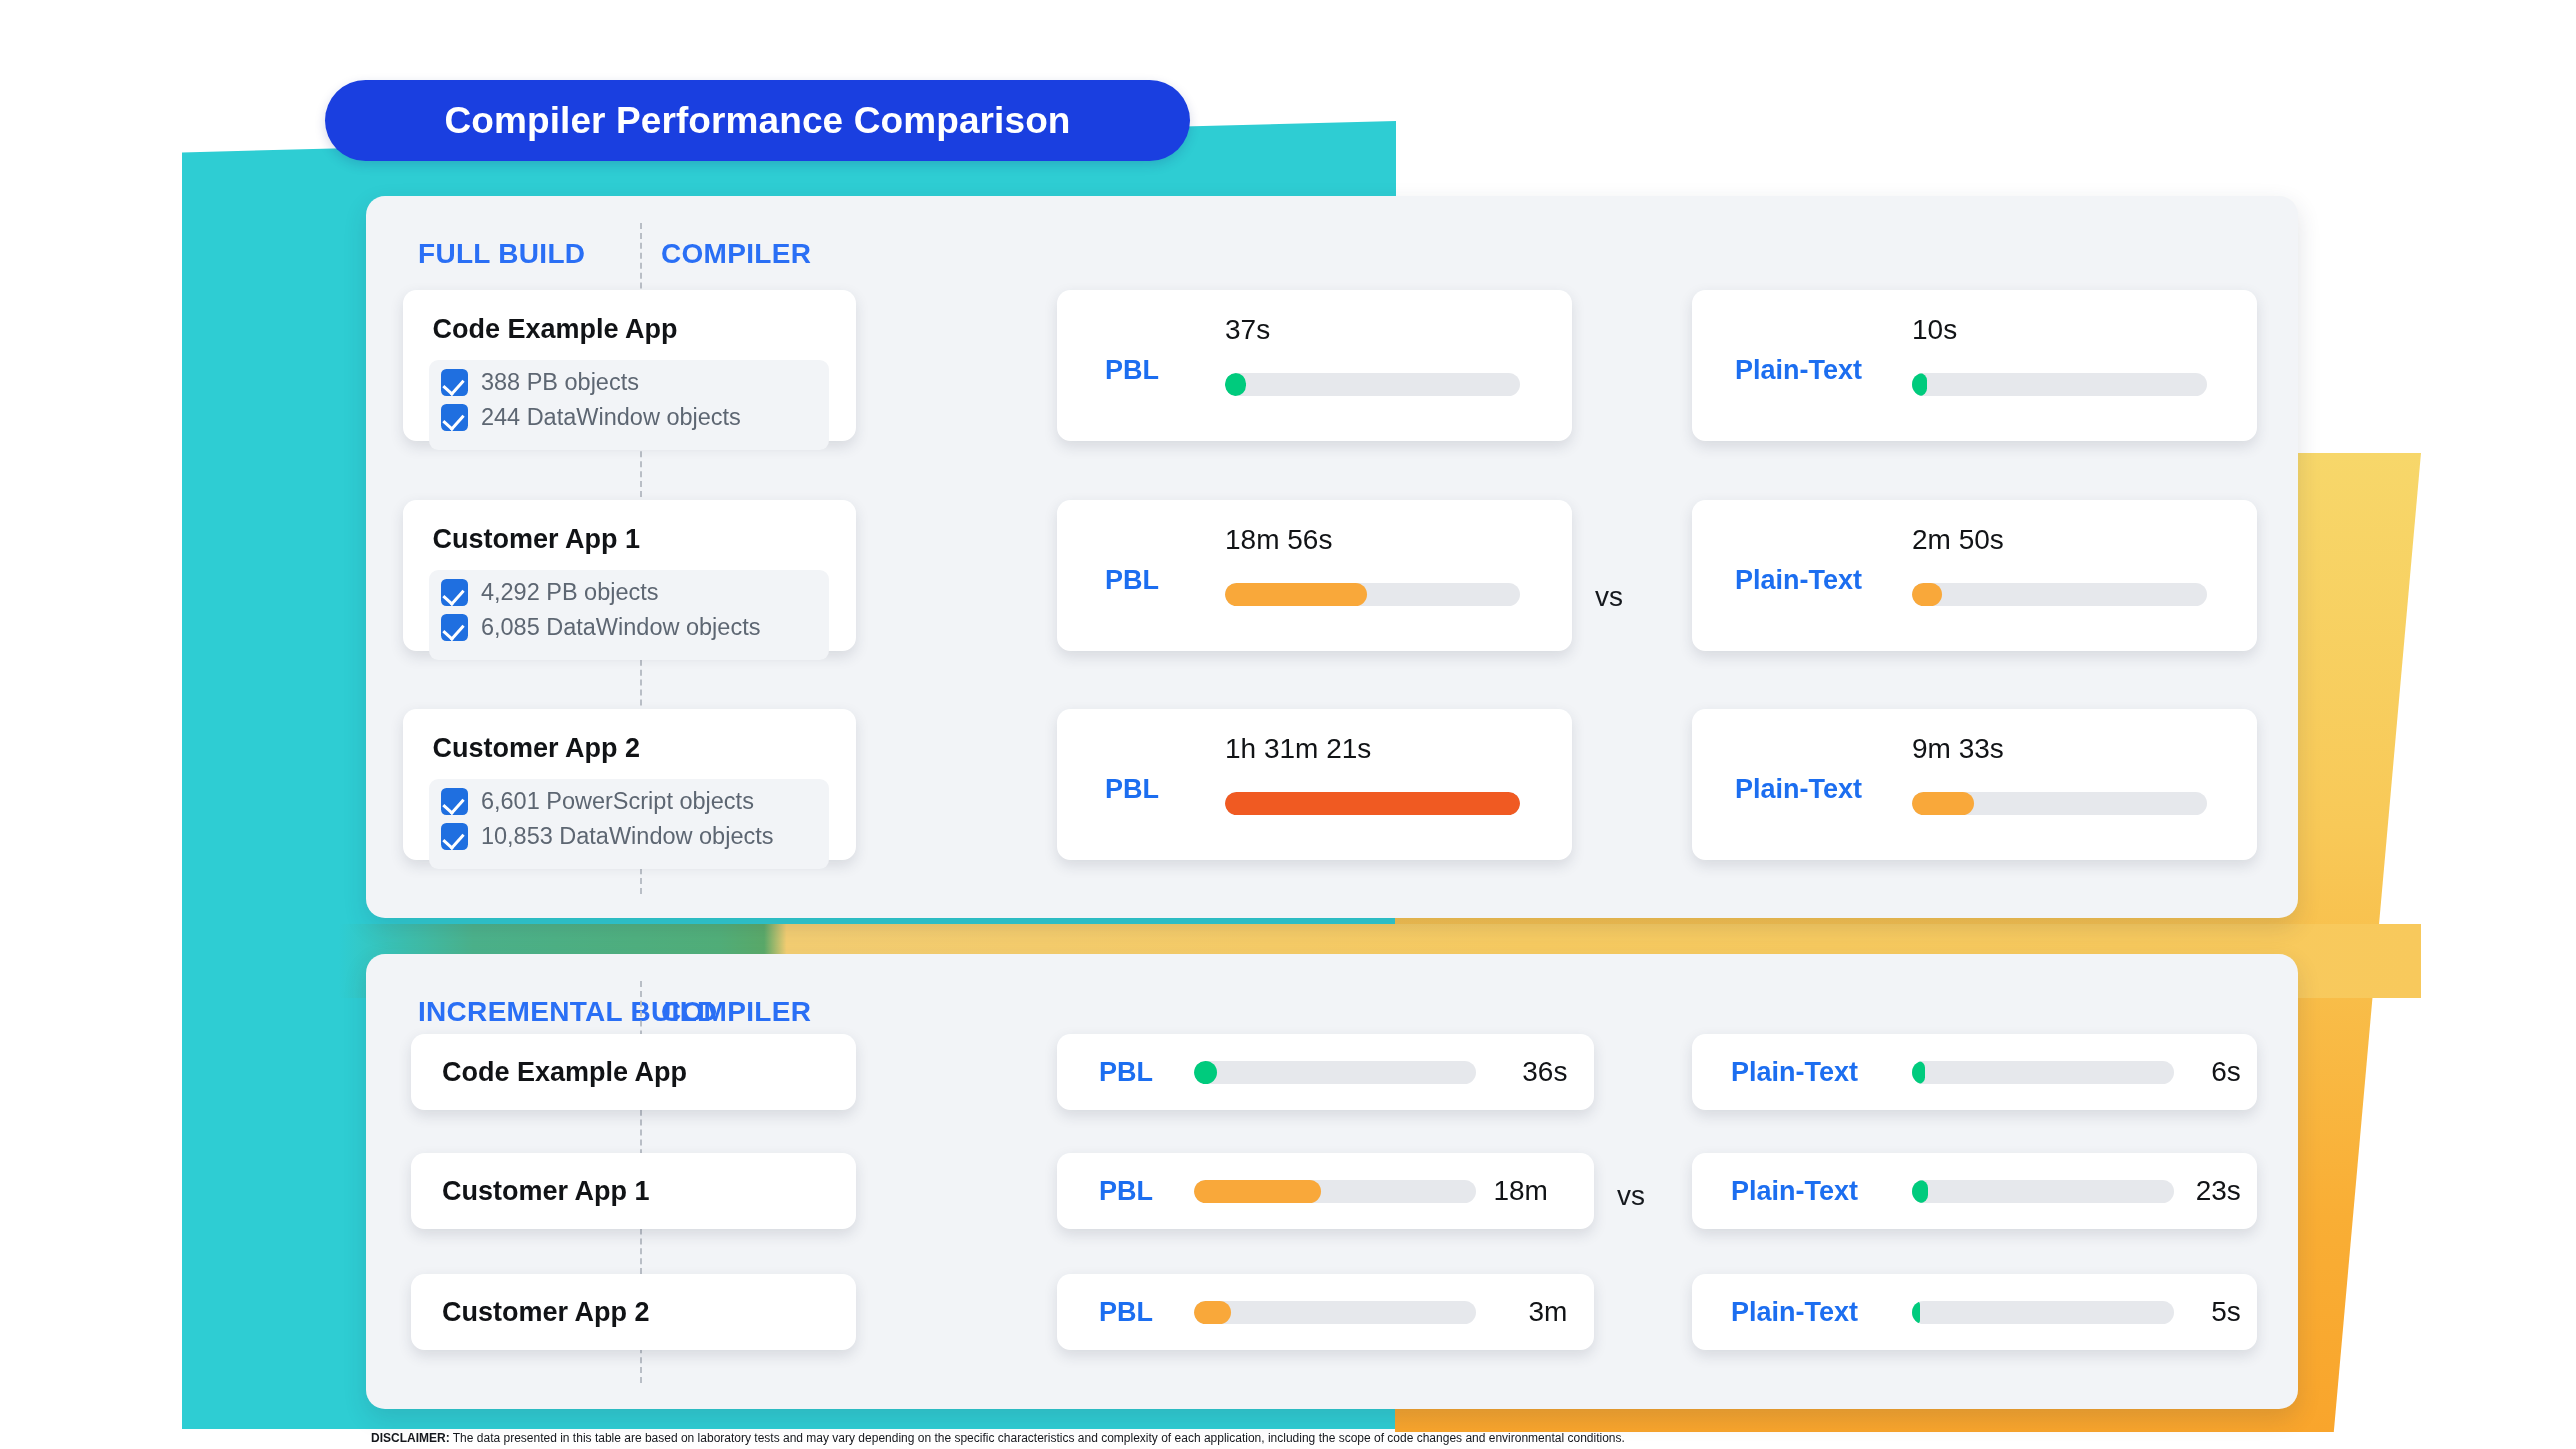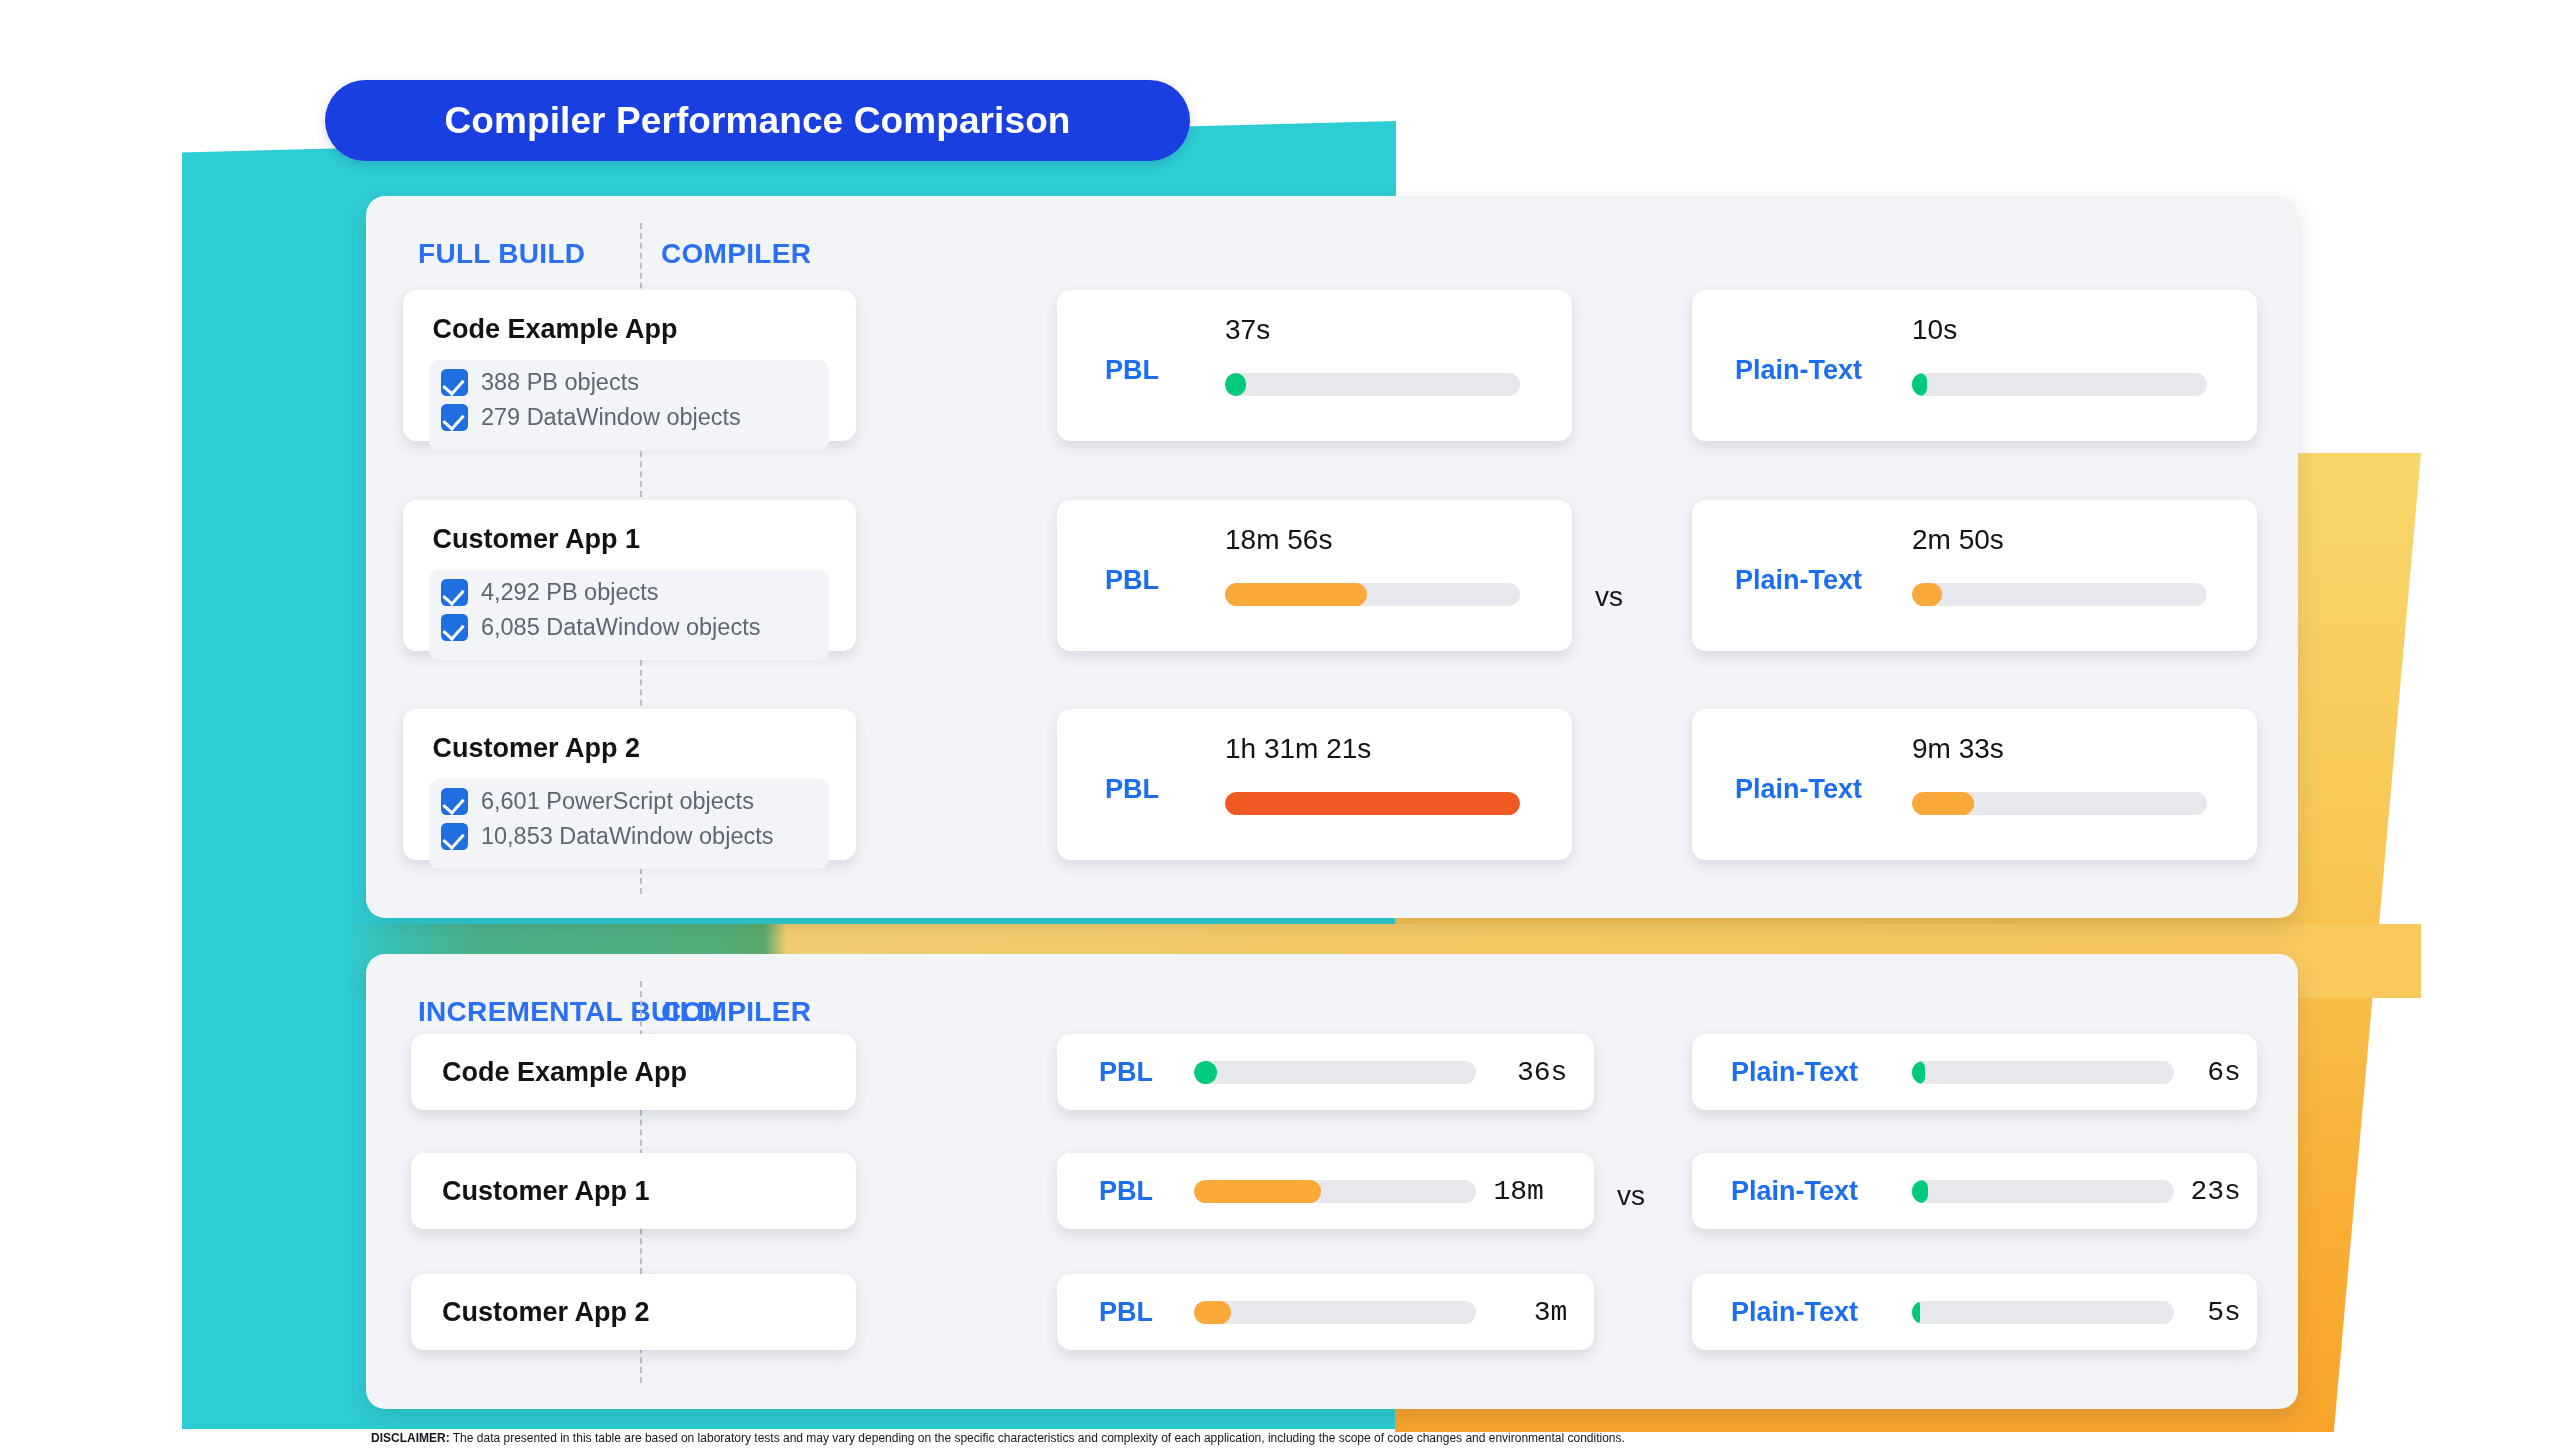--- a/index.html
+++ b/index.html
@@ -140,21 +140,21 @@
   .metric-row {
     position: absolute; background: #ffffff; border-radius: 13.4px;
     box-shadow: 0 5.4px 13.4px rgba(40,50,70,.13); z-index: 22;
     display: flex; align-items: center;
   }
   .r-label { color: #1c6ef0; font-weight: 700; font-size: 27px; white-space: nowrap; }
   .r-track {
     height: 23px; border-radius: 11.4px; background: #e6e8ec;
     overflow: hidden; flex: 0 0 auto;
   }
-  .r-value { color: #111316; font-size: 28px; white-space: nowrap; font-family: Liberation Mono, monospace; }
+  .r-value { color: #111316; font-size: 28px; white-space: nowrap; }
 
   .vs {
     position: absolute; color: #15181d; font-size: 28px; z-index: 25;
   }
 
   
   .disclaimer {
     position: absolute; left: 371px; top: 1390px; width: 1919px;
     font-size: 12px; line-height: 1.34; color: #14171c; z-index: 30;
   }
@@ -182,21 +182,21 @@
 
   <div class="app-card" style="left:403px; top:250px; width:453px; height:151px;">
     <div class="app-title">Code Example App</div>
     <div class="obj-box">
       <div class="obj-row">
         <div class="cbx"></div>
         <div class="obj-label">388 PB objects</div>
       </div>
       <div class="obj-row">
         <div class="cbx"></div>
-        <div class="obj-label">279 DataWindow objects</div>
+        <div class="obj-label">244 DataWindow objects</div>
       </div>
     </div>
   </div>
 
   <div class="app-card" style="left:403px; top:460px; width:453px; height:151px;">
     <div class="app-title">Customer App 1</div>
     <div class="obj-box">
       <div class="obj-row">
         <div class="cbx"></div>
         <div class="obj-label">4,292 PB objects</div>

